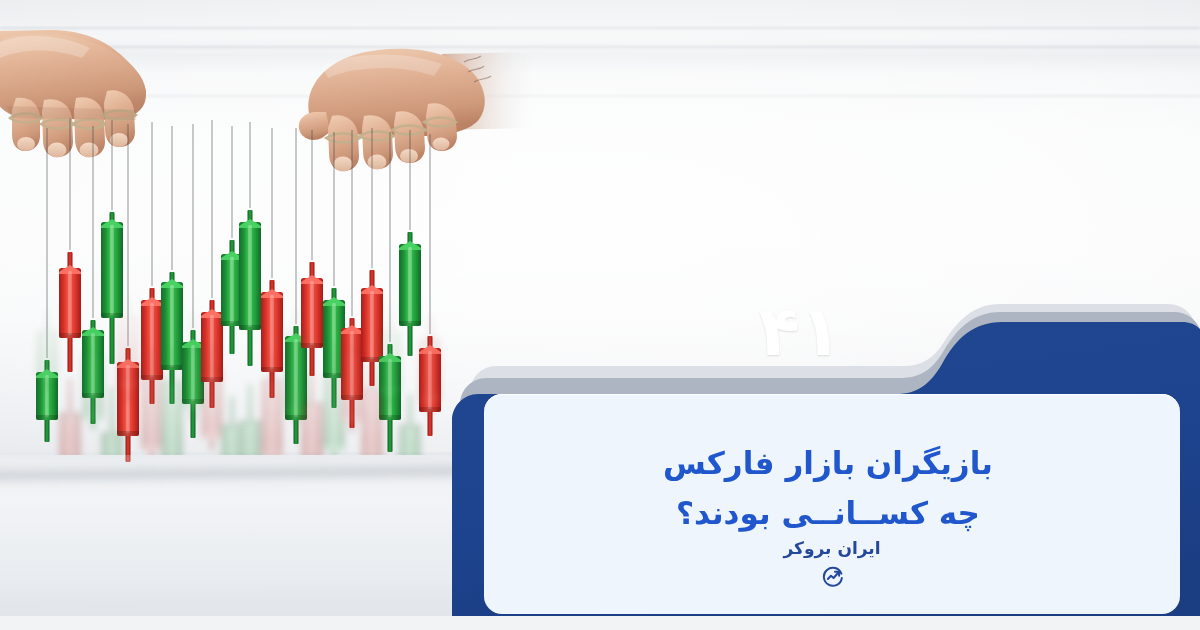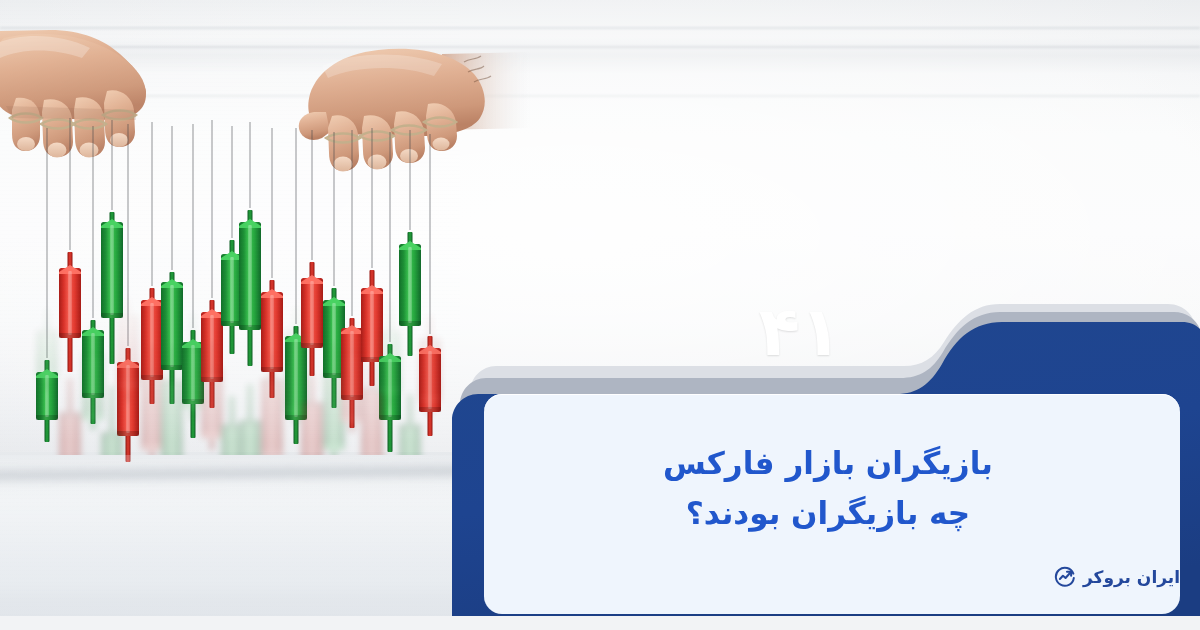--- a/index.html
+++ b/index.html
@@ -106,22 +106,23 @@
     font-weight:700;
     font-size:31px;
     line-height:1.62;
     letter-spacing:0;
   }
   .headline .ln{display:block;white-space:nowrap;}
 
   .brand{
     position:absolute;
     left:0;right:0;bottom:26px;
-    display:flex;align-items:center;justify-content:flex-start;gap:7px;
+    display:flex;align-items:center;justify-content:space-between;gap:7px;
     direction:rtl;
+    flex-direction:column;
   }
   .brand-text{
     color:#24489c;font-weight:700;font-size:17px;letter-spacing:0;direction:rtl;
   }
   .brand-icon{display:block;width:23px;height:23px;}
 
   
   .grain{
     position:absolute;left:0;top:0;width:460px;height:630px;
     background:repeating-linear-gradient(0deg,rgba(255,255,255,0) 0px,rgba(255,255,255,0) 3px,rgba(160,170,180,.025) 4px);
@@ -534,21 +535,21 @@
                  L0 352 Z" fill="url(#blueG)"></path>
       </svg>
     </div>
 
     <div class="badge-num">۴۱</div>
 
     <div class="inner-panel">
 
       <div class="headline">
         <span class="ln">بازیگران بازار فارکس</span>
-        <span class="ln">چه بازیگران بودند؟</span>
+        <span class="ln">چه کســانــی بودند؟</span>
       </div>
 
       <div class="brand">
         <span class="brand-text">ایران بروکر</span>
         <span>
           <svg class="brand-icon" viewBox="0 0 24 24" fill="none" aria-hidden="true">
             <path d="M21.2 9.0 A9.4 9.4 0 1 0 21.7 13.6" stroke="#24489c" stroke-width="2.1" stroke-linecap="round" fill="none"></path>
             <polyline points="7.2,14.6 10.4,11.2 13.1,13.6 18.4,7.6" stroke="#24489c" stroke-width="2.1" stroke-linecap="round" stroke-linejoin="round" fill="none"></polyline>
             <polyline points="14.6,7.0 18.9,7.0 18.9,11.2" stroke="#24489c" stroke-width="2.1" stroke-linecap="round" stroke-linejoin="round" fill="none"></polyline>
           </svg>

